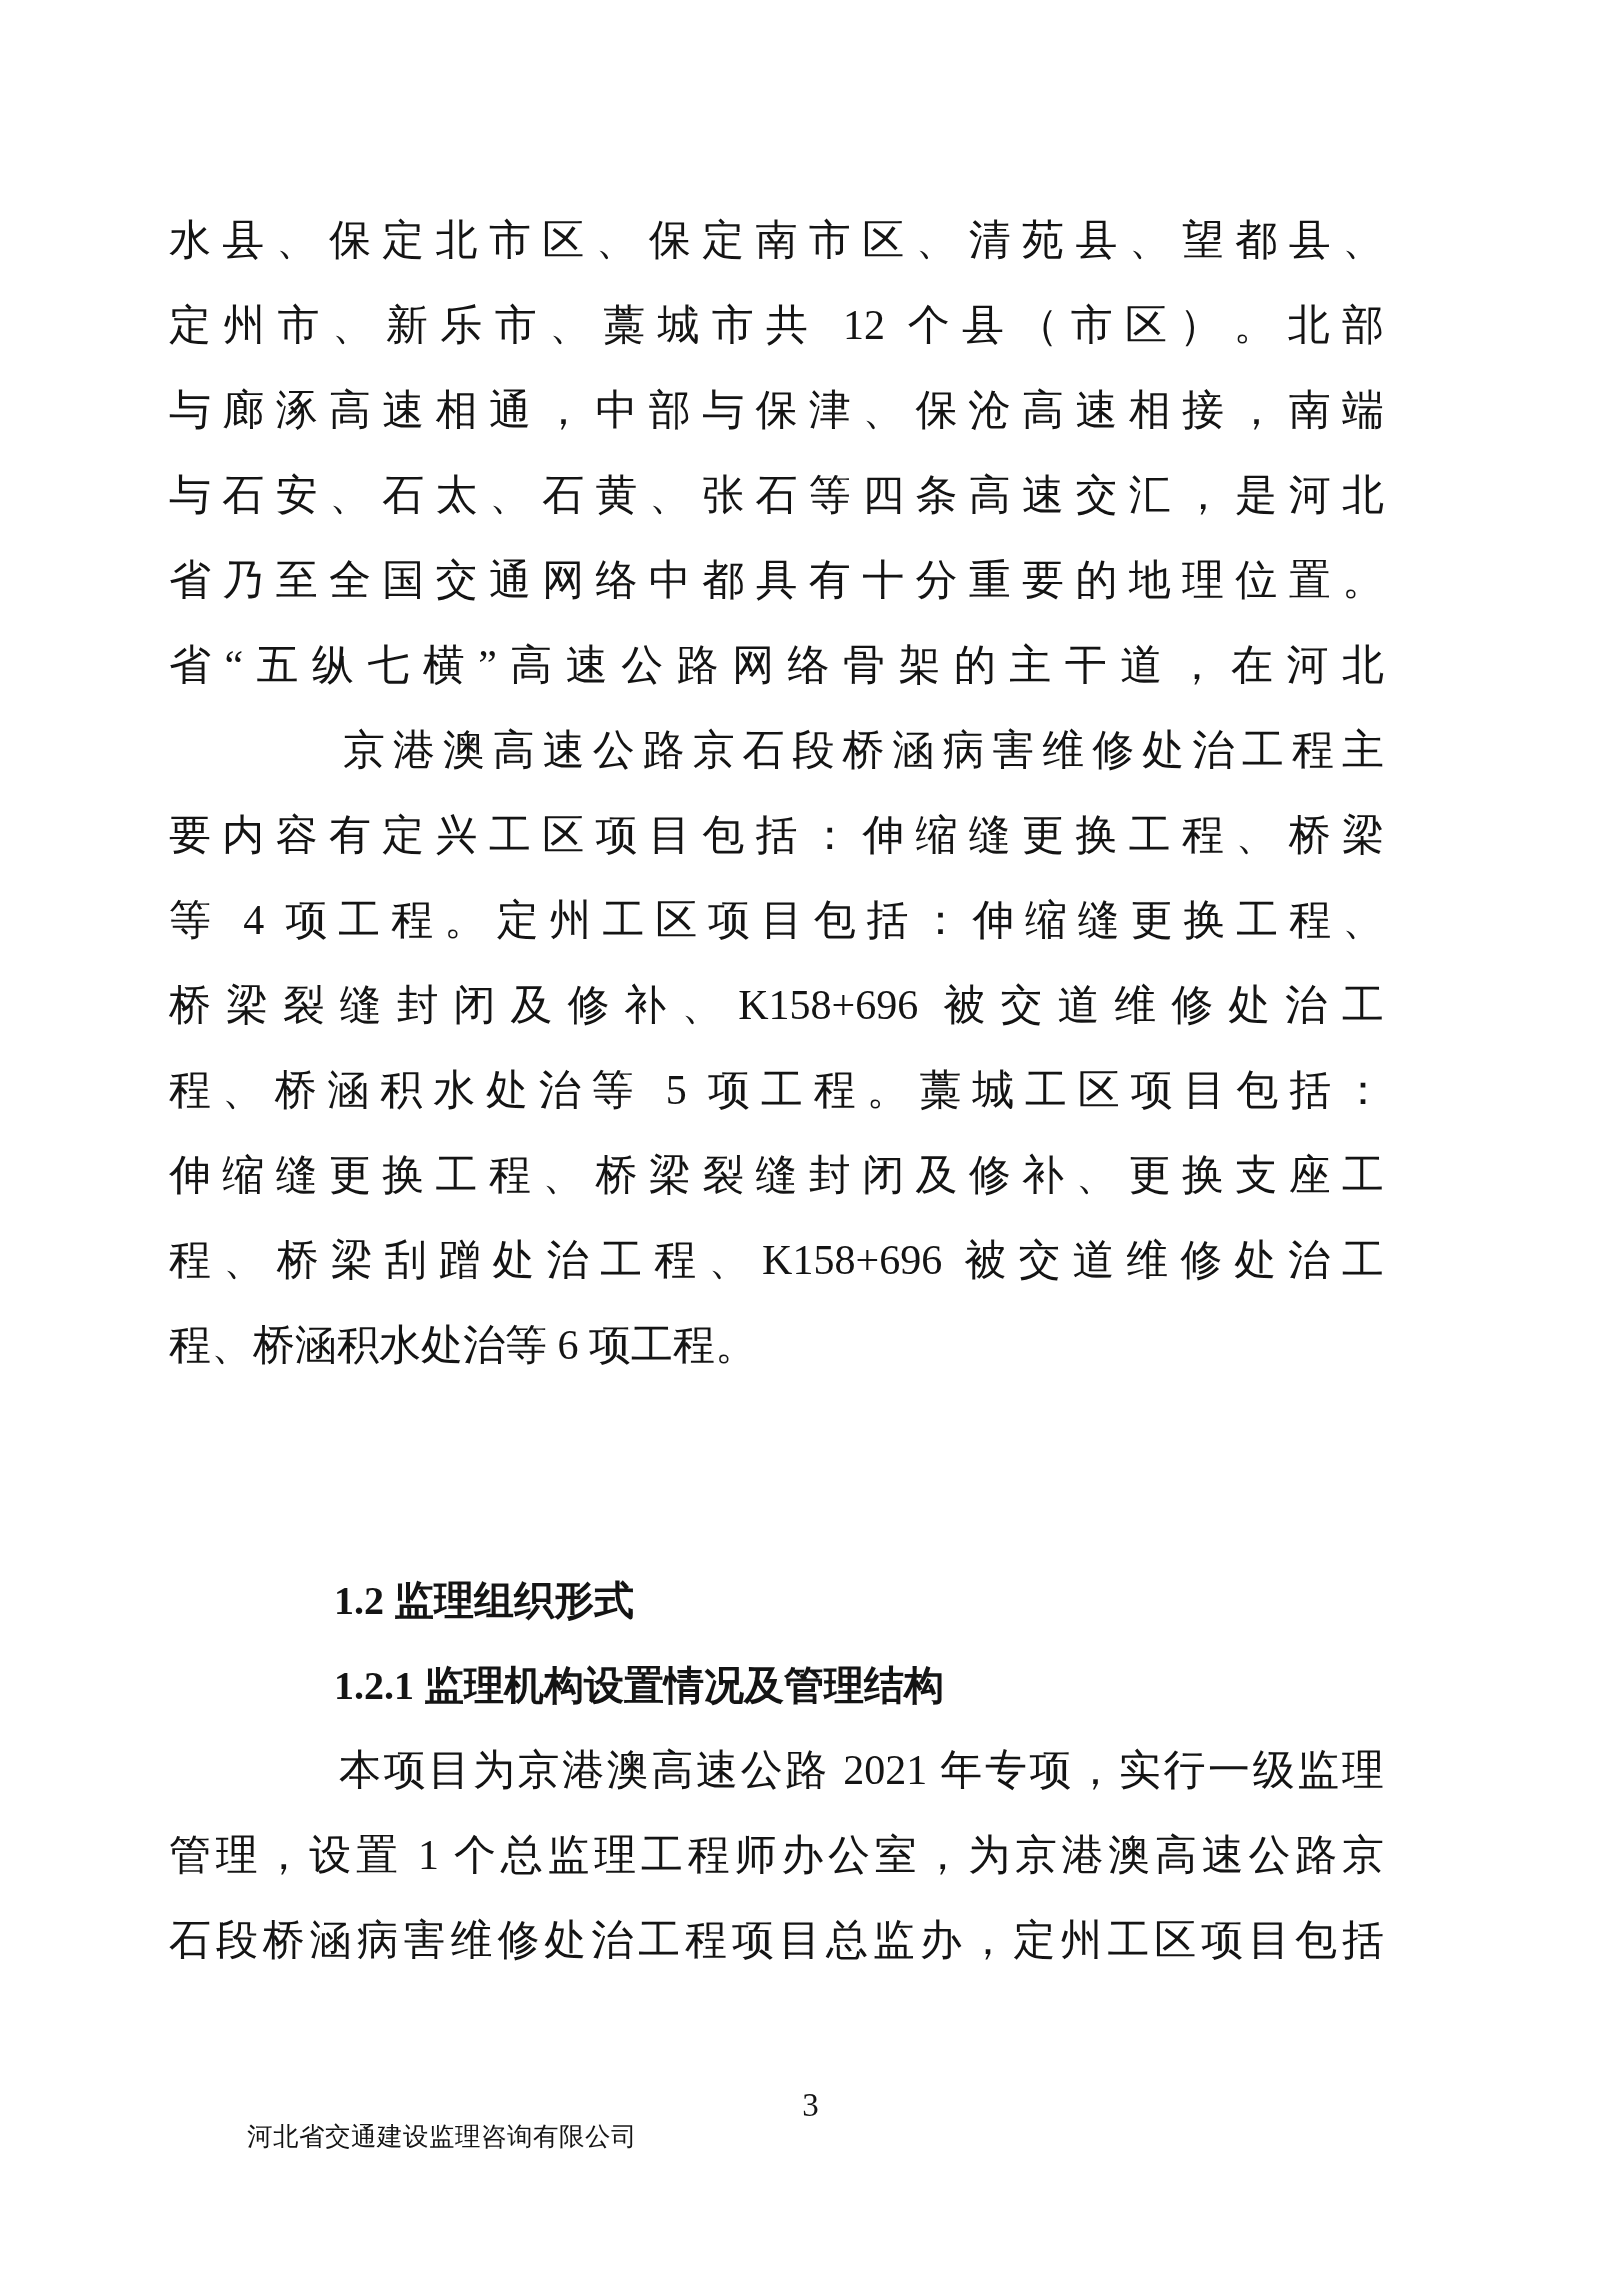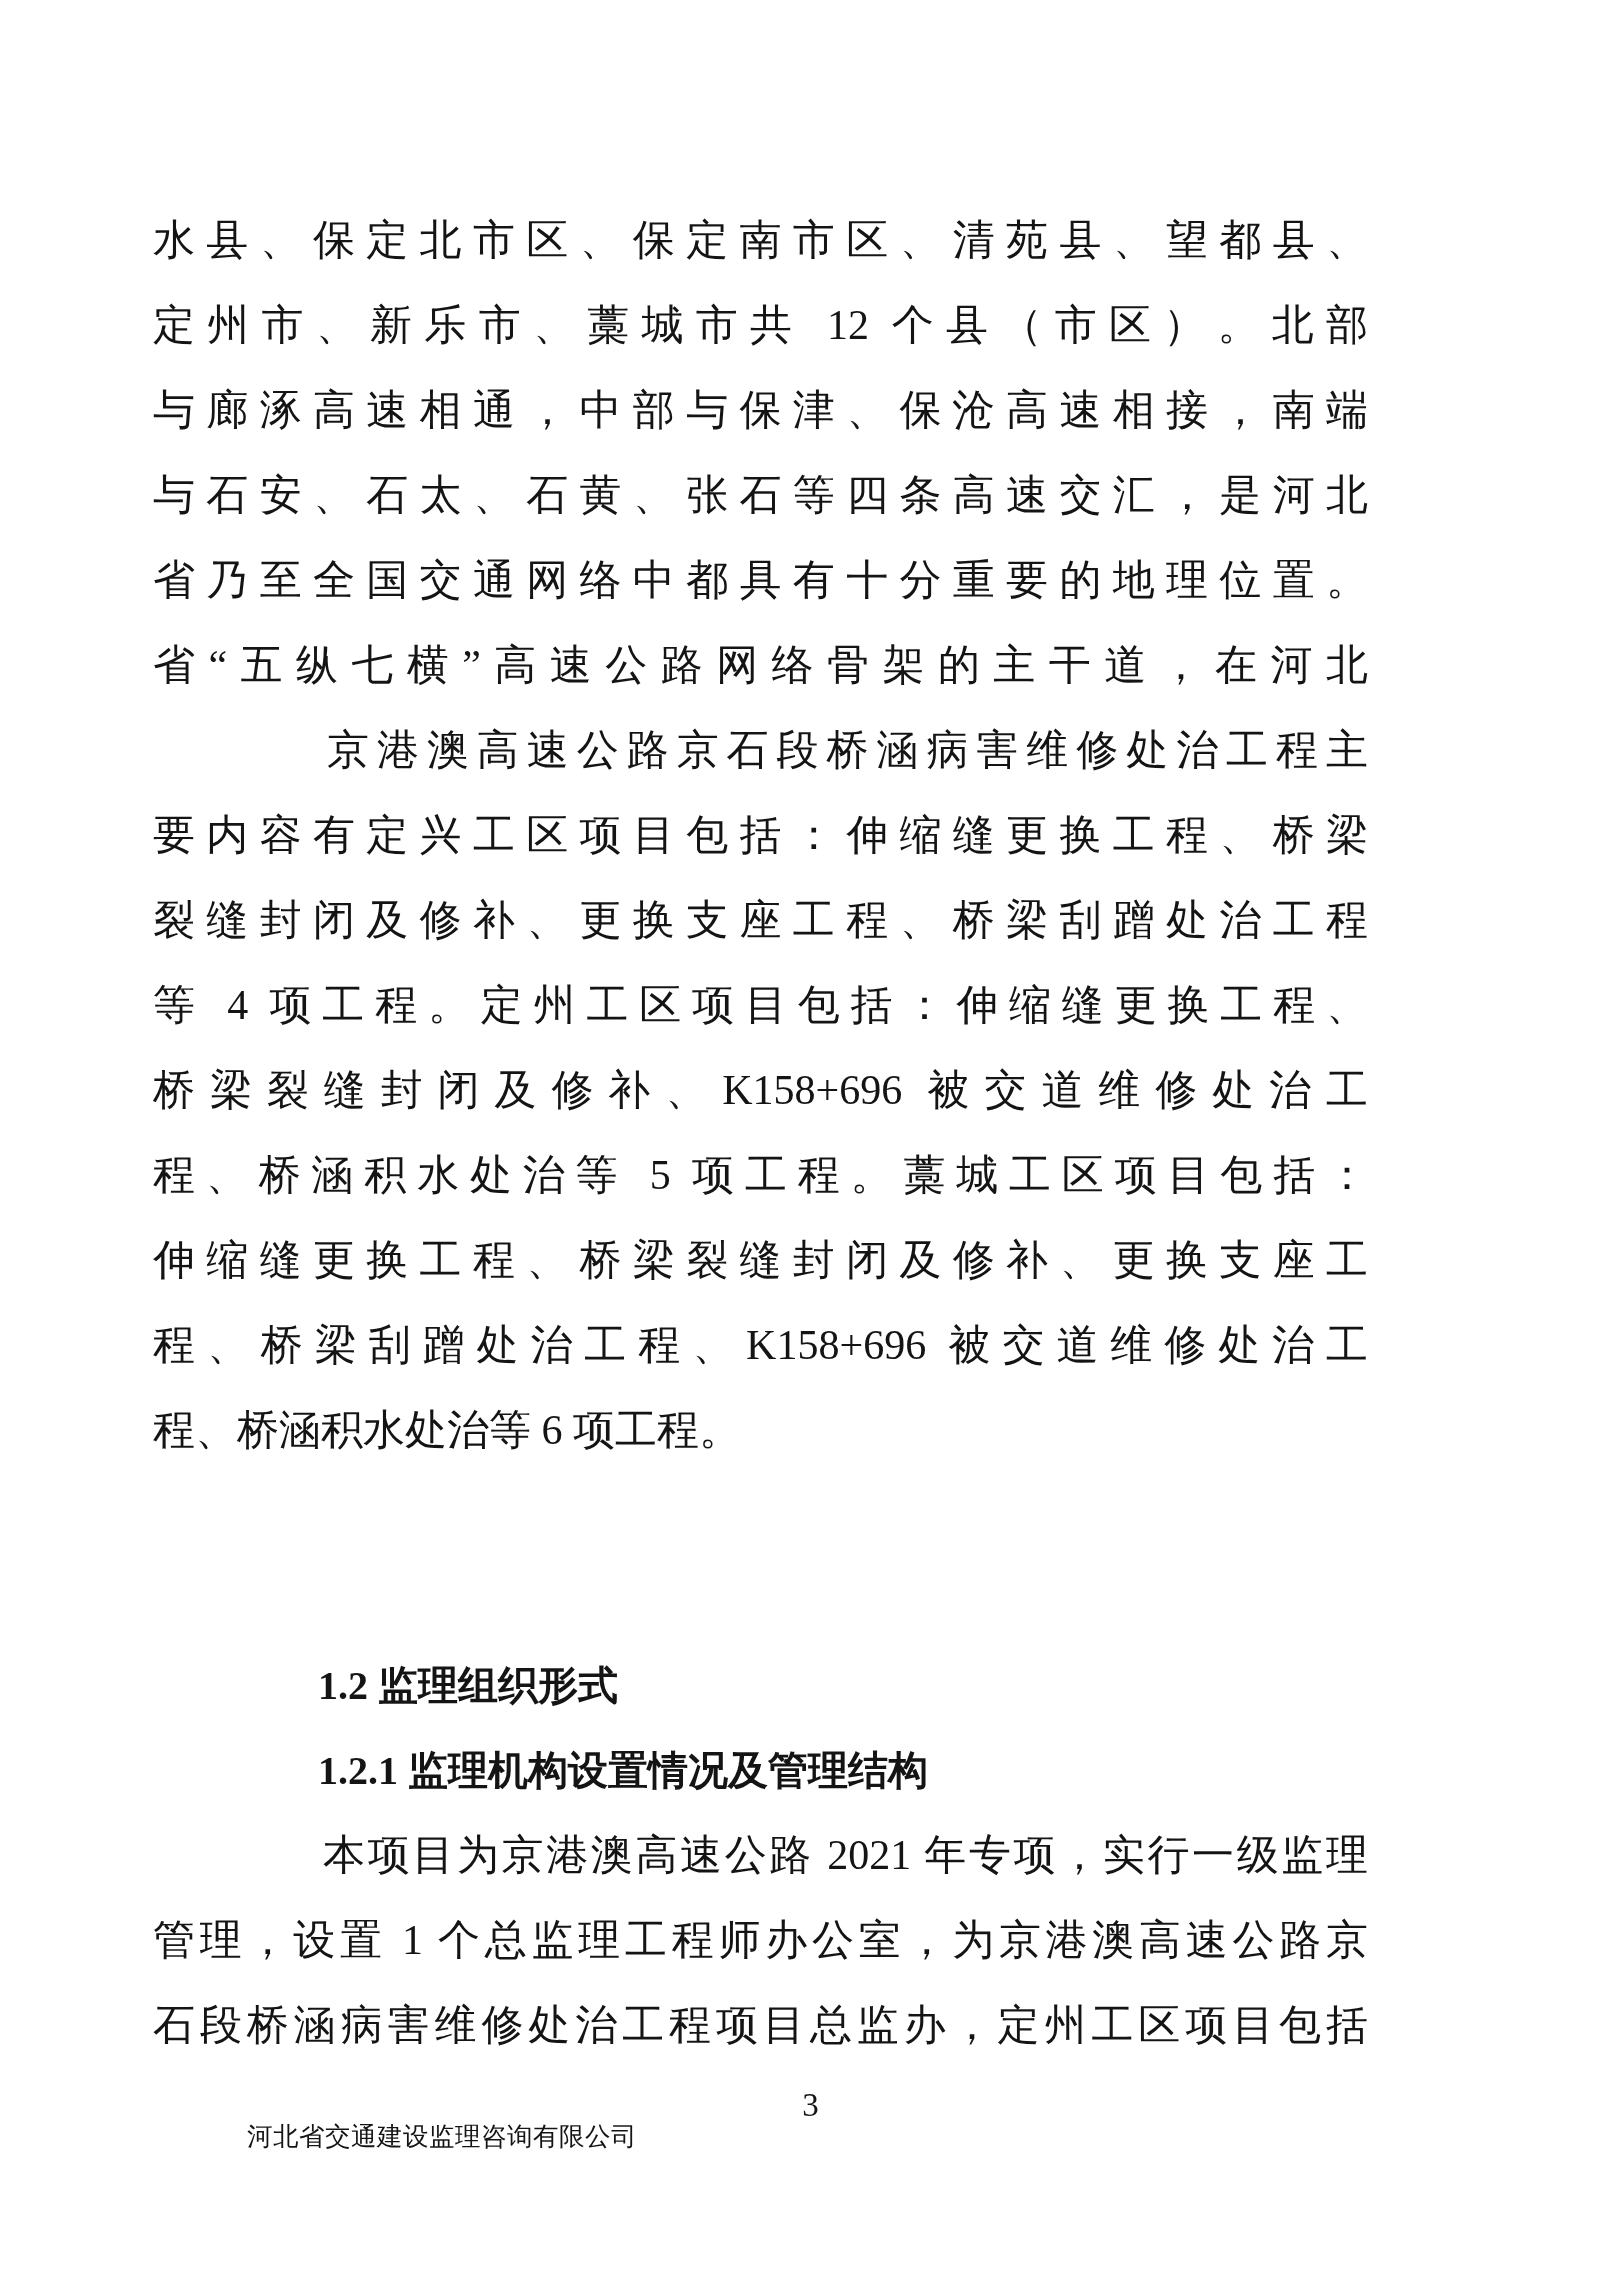--- a/index.html
+++ b/index.html
@@ -11,21 +11,21 @@
     position: relative;
     width: 1621px;
     height: 2293px;
     background: #ffffff;
     color: #141414;
     font-family: "Liberation Serif", "DejaVu Serif", serif;
     overflow: hidden;
   }
   .content {
     position: absolute;
-    left: 153px;
+    left: 169px;
     top: 198px;
     width: 1215px;
   }
   .line {
     box-sizing: border-box;
     width: 1215px;
     height: 85px;
     line-height: 85px;
     font-size: 42px;
     white-space: nowrap;
@@ -77,21 +77,20 @@
   <div class="content">
 
     <div class="line">水县、保定北市区、保定南市区、清苑县、望都县、</div>
     <div class="line">定州市、新乐市、藁城市共 12 个县（市区）。北部</div>
     <div class="line">与廊涿高速相通，中部与保津、保沧高速相接，南端</div>
     <div class="line">与石安、石太、石黄、张石等四条高速交汇，是河北</div>
     <div class="line">省乃至全国交通网络中都具有十分重要的地理位置。</div>
     <div class="line">省“五纵七横”高速公路网络骨架的主干道，在河北</div>
     <div class="line indent">京港澳高速公路京石段桥涵病害维修处治工程主</div>
     <div class="line">要内容有定兴工区项目包括：伸缩缝更换工程、桥梁</div>
-    <div class="line">裂缝封闭及修补、更换支座工程、桥梁刮蹭处治工程</div>
     <div class="line">等 4 项工程。定州工区项目包括：伸缩缝更换工程、</div>
     <div class="line">桥梁裂缝封闭及修补、K158+696 被交道维修处治工</div>
     <div class="line">程、桥涵积水处治等 5 项工程。藁城工区项目包括：</div>
     <div class="line">伸缩缝更换工程、桥梁裂缝封闭及修补、更换支座工</div>
     <div class="line">程、桥梁刮蹭处治工程、K158+696 被交道维修处治工</div>
     <div class="line para-end">程、桥涵积水处治等 6 项工程。</div>
 
     <div class="heading first">1.2 监理组织形式</div>
     <div class="heading">1.2.1 监理机构设置情况及管理结构</div>
 

